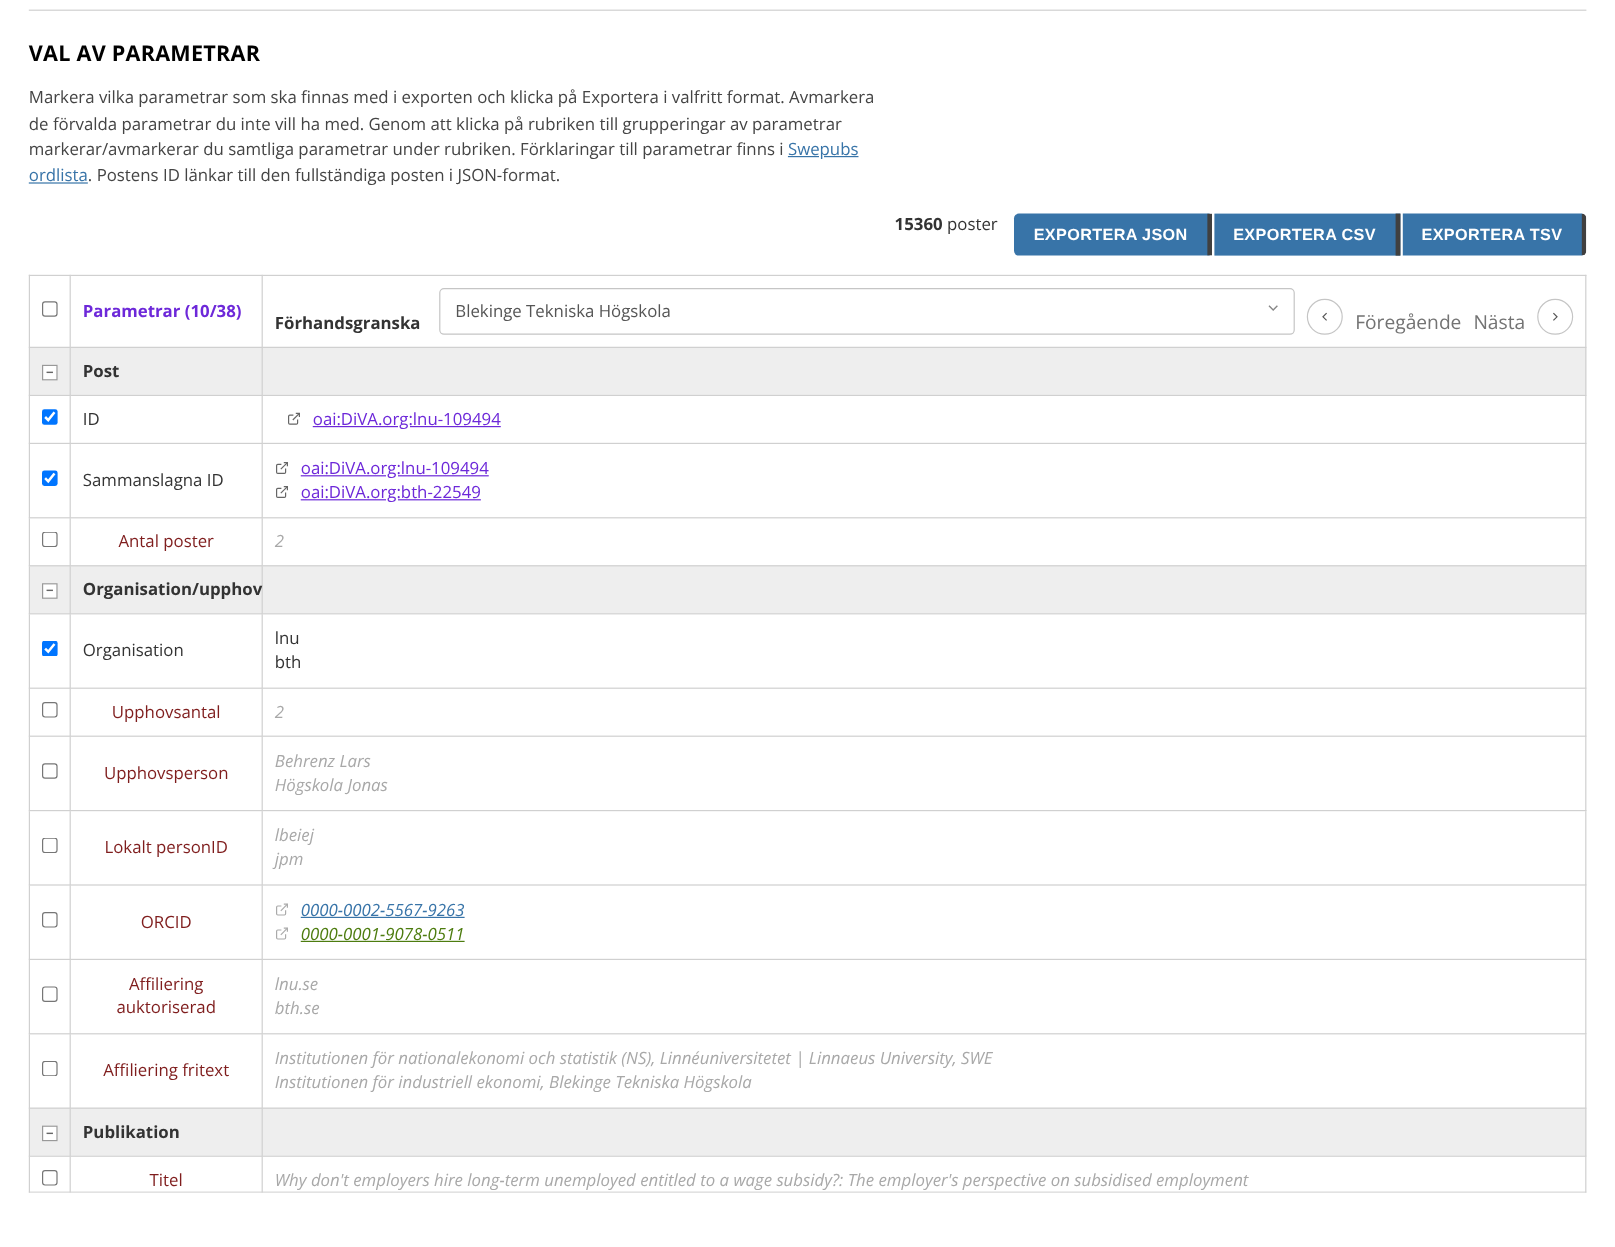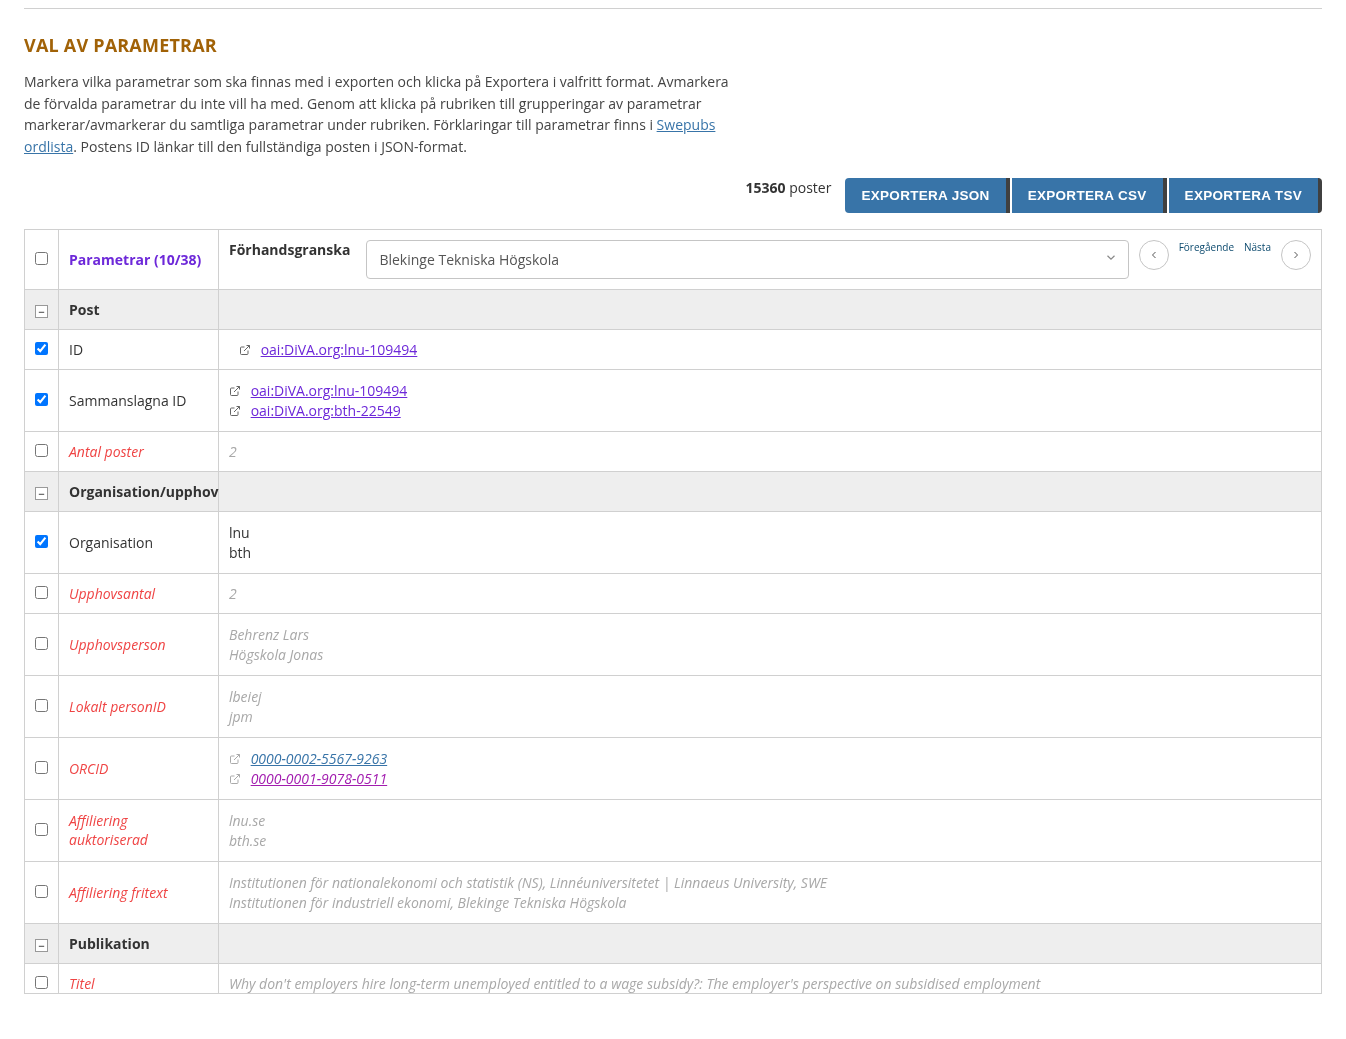--- a/index.html
+++ b/index.html
@@ -7,21 +7,21 @@
       font-family: "Open Sans", -apple-system, BlinkMacSystemFont, "Segoe UI", Arial, sans-serif;
       font-size: 14px;
       color: #333;
       background: #fff;
       padding: 0 24px;
     }
     hr.top-rule { border: none; border-top: 1px solid #d0d0d0; margin: 8px 0 24px 0; }
     h2.section-title {
       font-size: 18px;
       font-weight: 700;
-      color: #a16207;
+      color: #000000;
       margin-bottom: 14px;
       letter-spacing: 0.2px;
     }
     .intro {
       max-width: 720px;
       font-size: 14px;
       line-height: 1.55;
       color: #444;
       margin-bottom: 20px;
     }
@@ -60,21 +60,21 @@
       vertical-align: middle;
       font-size: 14px;
     }
     td.col-check { width: 34px; text-align: center; vertical-align: middle; }
     td.col-param { width: 160px; }
     td.col-preview { }
     .header-row td { background: #fff; }
     .header-row .param-hdr { font-weight: 700; color: #6d28d9; }
     .preview-controls {
       display: flex;
-      align-items: flex-start;
+      align-items: flex-end;
       gap: 10px;
     }
     .preview-label { font-weight: 700; color: #333; margin-right: 6px; }
     .select-wrap {
       flex: 1;
       position: relative;
       border: 1px solid #c5c5c5;
       border-radius: 4px;
       height: 39px;
       display: flex;
@@ -97,37 +97,37 @@
       border: 1px solid #c5c5c5;
       border-radius: 50%;
       background: #fff;
       display: inline-flex;
       align-items: center;
       justify-content: center;
       cursor: pointer;
       color: #555;
       font-size: 14px;
     }
-    .nav-label { font-size: 10px; color: #0c4a6e; }
+    .nav-label { font-size: 16px; color: #737373; }
     .group-row td { background: #eeeeee; font-weight: 700; color: #333; }
     .collapse-icon {
       display:inline-flex;
       width:13px; height:13px;
       border:1px solid #999;
       background:#fff;
       align-items:center;
       justify-content:center;
       font-size:11px;
       line-height:1;
       color:#666;
       cursor:pointer;
       vertical-align: middle;
     }
     .disabled-row td { color: #a8a8a8; }
-    .disabled-row td.col-param { font-style: italic; color: #ef4444; }
+    .disabled-row td.col-param { color: #7f1d1d; text-align: center; }
     .disabled-row td.col-preview { font-style: italic; color: #a8a8a8; }
     .link-ext {
       color: #6d28d9;
       text-decoration: underline;
     }
     .ext-icon {
       display:inline-block;
       width:12px; height:12px;
       margin-right:6px;
       vertical-align: -1px;
@@ -302,21 +302,21 @@
                   <line x1="10" y1="14" x2="21" y2="3"></line>
                 </svg></span>
         <a href="#" class="link-ext" style="color:#3874a8;font-style:italic;">0000-0002-5567-9263</a>
       </div>
       <div>
         <span class="ext-icon"><svg width="12" height="12" viewBox="0 0 24 24" fill="none" stroke="#aaa" stroke-width="2">
                   <path d="M18 13v6a2 2 0 0 1-2 2H5a2 2 0 0 1-2-2V8a2 2 0 0 1 2-2h6"></path>
                   <polyline points="15 3 21 3 21 9"></polyline>
                   <line x1="10" y1="14" x2="21" y2="3"></line>
                 </svg></span>
-        <a href="#" class="link-ext" style="color:#a21caf;font-style:italic;margin-top:40px;">0000-0001-9078-0511</a>
+        <a href="#" class="link-ext" style="color:#4d7c0f;font-style:italic;margin-top:40px;">0000-0001-9078-0511</a>
       </div>
     </div>
         </td>
   </tr>
 
   <tr class="disabled-row">
     <td class="col-check"><input type="checkbox" style=""></td>
     <td class="col-param">Affiliering auktoriserad</td>
     <td class="col-preview">
           <div class="multi-line">

